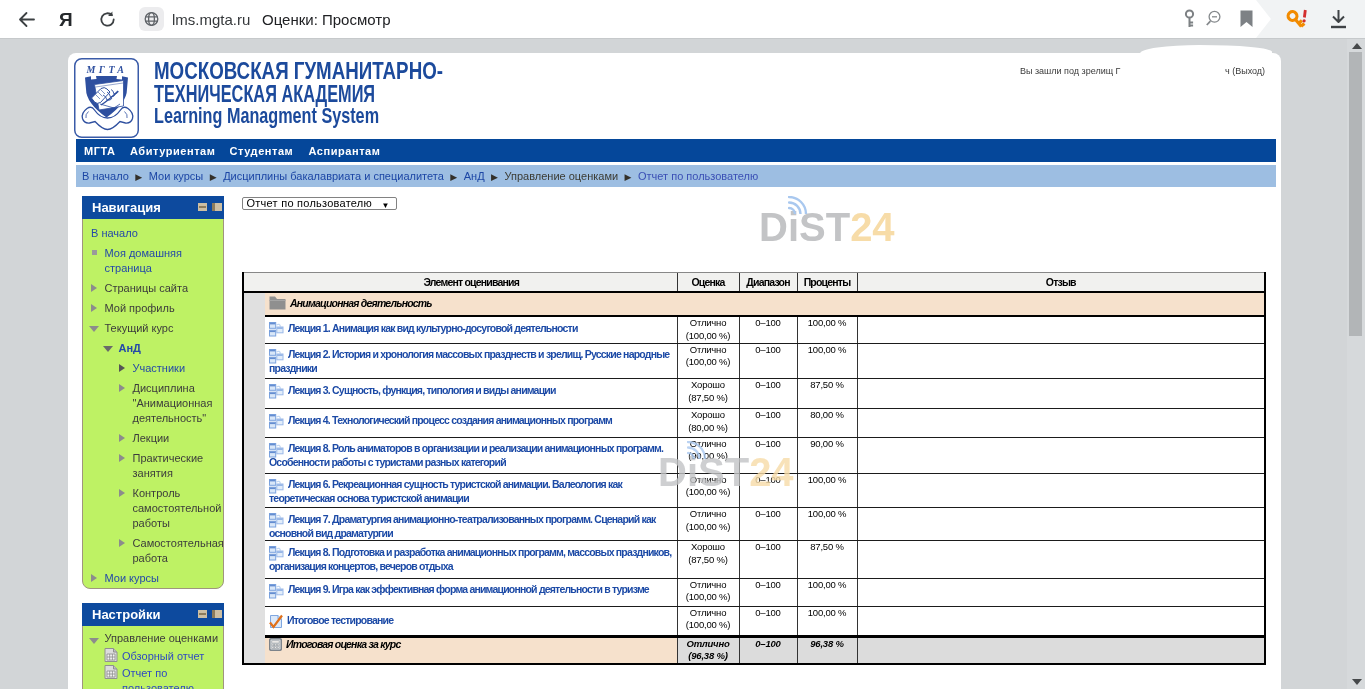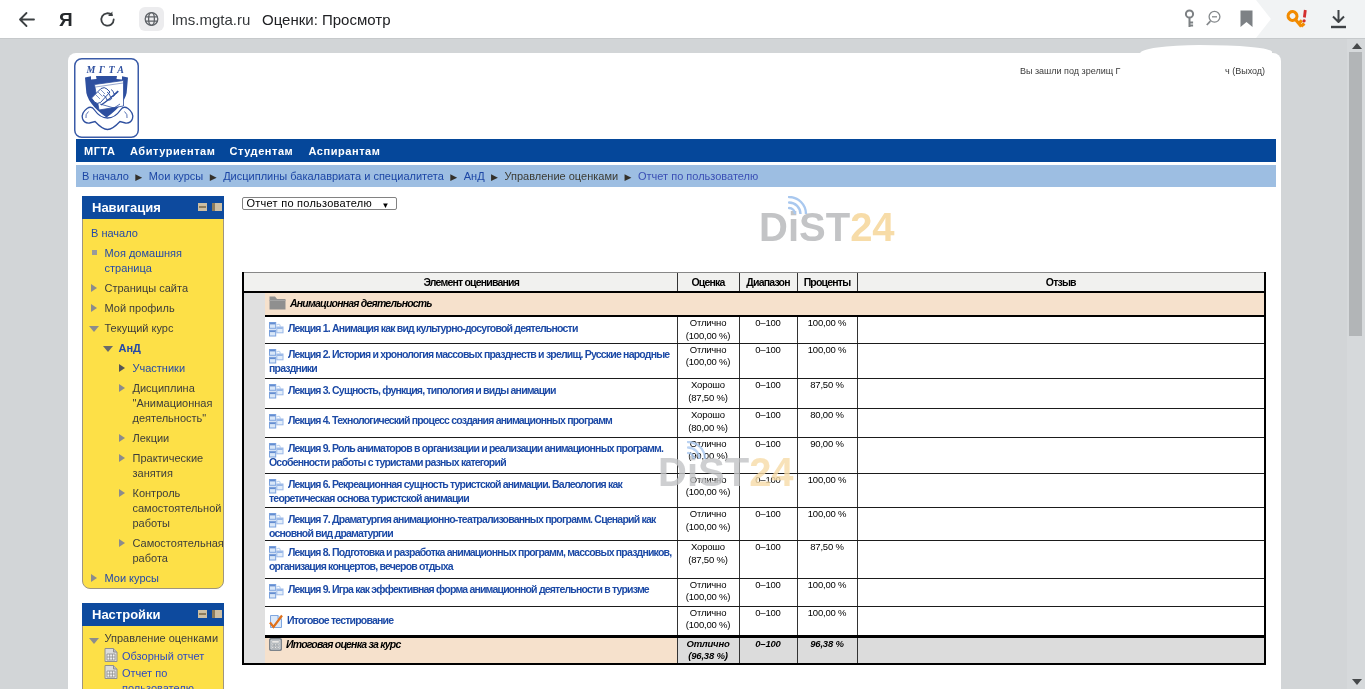--- a/index.html
+++ b/index.html
@@ -33,21 +33,21 @@
 #navbar span { position:absolute; top:6px; }
 
 #crumb { position:absolute; left:8px; top:111.5px; width:1200px; height:22px; background:#9dbee2; font-size:11px; }
 #crumb .in { position:absolute; left:6px; top:5px; white-space:nowrap; }
 #crumb a { color:#1c46a5; text-decoration:none; }
 #crumb .cur { color:#3b50b5; }
 #crumb .sep { color:#33302a; font-size:9px; padding:0 6.5px; }
 #crumb .plain { color:#3b3b33; }
 
 
-.block { position:absolute; left:14px; width:141.5px; border:1px solid #9f957f; background:#fde047; border-radius:0 0 8px 8px; }
+.block { position:absolute; left:14px; width:141.5px; border:1px solid #9f957f; background:#bef264; border-radius:0 0 8px 8px; }
 .bhead { height:23.5px; background:#0d4a9e; color:#fff; font-weight:bold; font-size:13px; line-height:23px; padding-left:10px; position:relative; margin:-1px -1px 0 -1px; }
 .bico { position:absolute; top:7px; width:9px; height:8px; background:#cdbfa3; }
 .bico.i1 { right:17px; }
 .bico.i1:after { content:""; position:absolute; left:1px; top:3px; width:7px; height:2px; background:#8d7c5c; }
 .bico.i2 { right:2px; width:10px; border-left:3px solid #8d7c5c; }
 .tree { font-size:11px; color:#3c3c3c; padding:4px 2px 6px 8px; }
 .tree .row { position:relative; padding:2.5px 0 2.5px 13.5px; line-height:15px; }
 .tree .row.l0 { padding-left:0; }
 .tree .l2 { margin-left:14px; }
 .tree .l3 { margin-left:28px; }
@@ -163,20 +163,25 @@
     <path d="M26.5 31.5 L31 36 M24 34 L28.5 38.5 M21.5 36.5 L26 41" stroke="#2e4f9f" stroke-width="0.6" fill="none"></path>
 
     <path d="M27 47 Q35 42 44 33" stroke="#2e4f9f" stroke-width="1.2" fill="none"></path>
     <path d="M33 42 q-1 -4 -4 -5 M33 42 q4 1 5 -2 M36.5 39 q-1 -4 -3.5 -5 M36.5 39 q4 0 5 -3 M40 36 q-0.5 -3.5 -3 -4.5 M40 36 q3.5 0 4.5 -2.5" stroke="#2e4f9f" stroke-width="0.9" fill="none"></path>
     <path d="M26 46 l14 4 l6 -4" stroke="#2e4f9f" stroke-width="0.8" fill="none"></path>
 
     <path d="M13 50.5 q-6 4.5 -4.5 10 q1.5 5 7 4.5 l5.5 -1.5 q7.5 8 12.5 8 q5 0 12.5 -8 l5.5 1.5 q5.5 0.5 7 -4.5 q1.5 -5.5 -4.5 -10 q-4.5 -3 -7.5 1.5 q-5.5 8 -13 8 q-7.5 0 -13 -8 q-3 -4.5 -7.5 -1.5 z" fill="#fff" stroke="#2e4f9f" stroke-width="1.3"></path>
     <path d="M14.5 53.5 q-3.5 3 -2.5 6.5 M50.5 53.5 q3.5 3 2.5 6.5" stroke="#2e4f9f" stroke-width="0.8" fill="none"></path>
   </svg>
 
+  <div id="hdrlines">
+    <div id="hl1" style="font-size: 23px; transform: scaleX(0.815305);">МОСКОВСКАЯ ГУМАНИТАРНО-</div>
+    <div id="hl2" style="font-size: 23px; transform: scaleX(0.709512);">ТЕХНИЧЕСКАЯ АКАДЕМИЯ</div>
+    <div id="hl3" style="font-size: 22px; transform: scaleX(0.736313);">Learning Managment System</div>
+  </div>
   <div class="login" style="left:952px;top:13px;">Вы зашли под зрелищ Г</div>
   <div class="login" style="left:1157px;top:13px;">ч (Выход)</div>
 
   <div id="navbar">
     <span style="left:8px;">МГТА</span>
     <span style="left:54px;">Абитуриентам</span>
     <span style="left:153.5px;">Студентам</span>
     <span style="left:232.5px;">Аспирантам</span>
   </div>
 
@@ -326,21 +331,21 @@
     </tr>
     <tr class="item" style="height:36px;">
       <td class="t"><span style="display:inline-block;width:15px;height:10px;position:relative;margin-right:4px;vertical-align:-1.5px"><svg style="position:absolute;left:0;top:-1px" width="15" height="15" viewBox="0 0 15 15">
                 <rect x="0.5" y="0.5" width="6.2" height="5.8" fill="#d9e7f8" stroke="#7aa2de"></rect>
                 <rect x="0.8" y="0.8" width="5.6" height="1.6" fill="#648dd0"></rect>
                 <rect x="0.5" y="8.2" width="6.2" height="5.8" fill="#d9e7f8" stroke="#7aa2de"></rect>
                 <rect x="0.8" y="8.5" width="5.6" height="1.6" fill="#648dd0"></rect>
                 <path d="M7.5 2.8 q3.2 -1.6 4 1.8" stroke="#c3d7f2" fill="none" stroke-width="1.3"></path>
                 <rect x="7.8" y="5" width="6.2" height="5.8" fill="#e2edfa" stroke="#9ab8e8"></rect>
                 <rect x="8.1" y="5.3" width="5.6" height="1.6" fill="#8fb0e4"></rect>
-              </svg></span><a>Лекция 9. Роль аниматоров в организации и реализации анимационных программ. Особенности работы с туристами разных категорий</a></td>
+              </svg></span><a>Лекция 8. Роль аниматоров в организации и реализации анимационных программ. Особенности работы с туристами разных категорий</a></td>
       <td class="g vb">Отлично<br>(90,00&nbsp;%)</td>
           <td class="g vb">0–100</td>
           <td class="g vb">90,00&nbsp;%</td>
           <td class="vb" style="border-right:2px solid #000;"></td>
     </tr>
     <tr class="item" style="height:34.5px;">
       <td class="t"><span style="display:inline-block;width:15px;height:10px;position:relative;margin-right:4px;vertical-align:-1.5px"><svg style="position:absolute;left:0;top:-1px" width="15" height="15" viewBox="0 0 15 15">
                 <rect x="0.5" y="0.5" width="6.2" height="5.8" fill="#d9e7f8" stroke="#7aa2de"></rect>
                 <rect x="0.8" y="0.8" width="5.6" height="1.6" fill="#648dd0"></rect>
                 <rect x="0.5" y="8.2" width="6.2" height="5.8" fill="#d9e7f8" stroke="#7aa2de"></rect>

